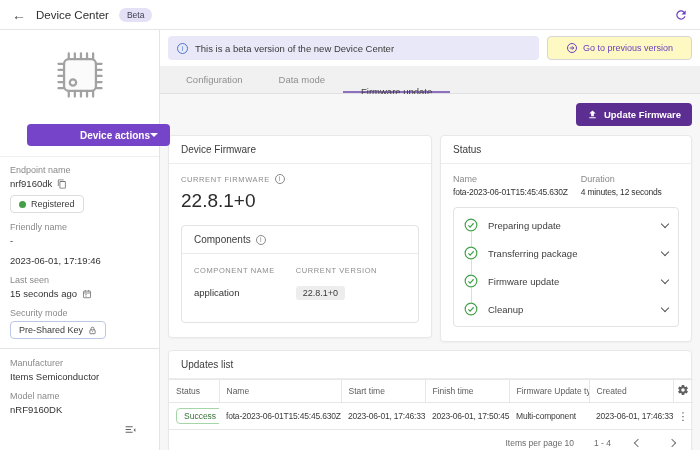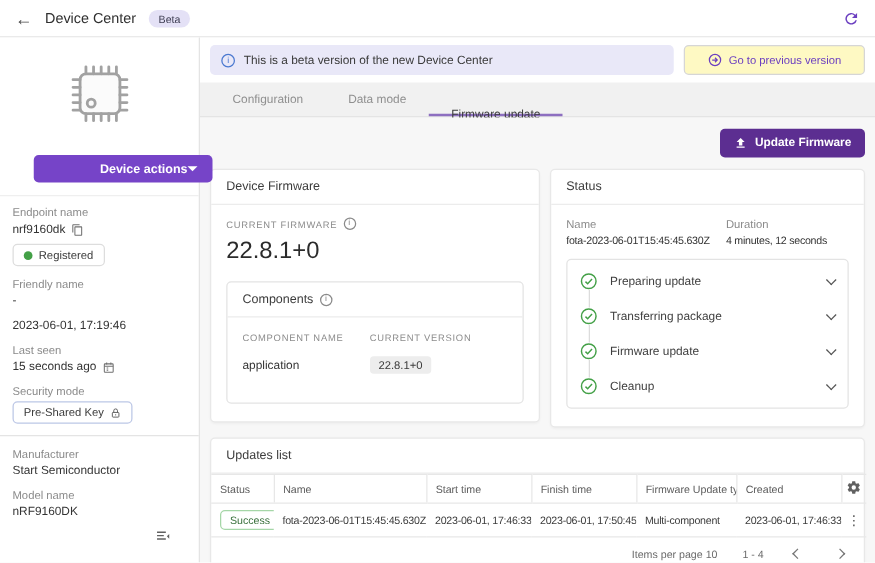--- a/index.html
+++ b/index.html
@@ -185,21 +185,21 @@
             <svg width="9" height="9" viewBox="0 0 24 24" fill="none" stroke="#5a5a5a" stroke-width="2">
                 <rect x="5" y="10.5" width="14" height="10" rx="1.5"></rect>
                 <path d="M8 10.5V7a4 4 0 0 1 8 0v3.5"></path>
                 <circle cx="12" cy="15.5" r="1.3" fill="#5a5a5a" stroke="none"></circle>
               </svg>
           </span>
         </div>
         <div class="side-divider"></div>
         <div class="grp">
           <div class="lbl">Manufacturer</div>
-          <div class="val">Start Semiconductor</div>
+          <div class="val">Items Semiconductor</div>
         </div>
         <div class="grp">
           <div class="lbl">Model name</div>
           <div class="val">nRF9160DK</div>
         </div>
       </div>
       <span class="collapse">
         <svg width="13" height="13" viewBox="0 0 24 24" fill="#616161">
             <path d="M3 6h13v2H3V6zm0 5h10v2H3v-2zm0 5h13v2H3v-2zm18-6.5L17.5 13 21 16.5v-7z"></path>
           </svg>

